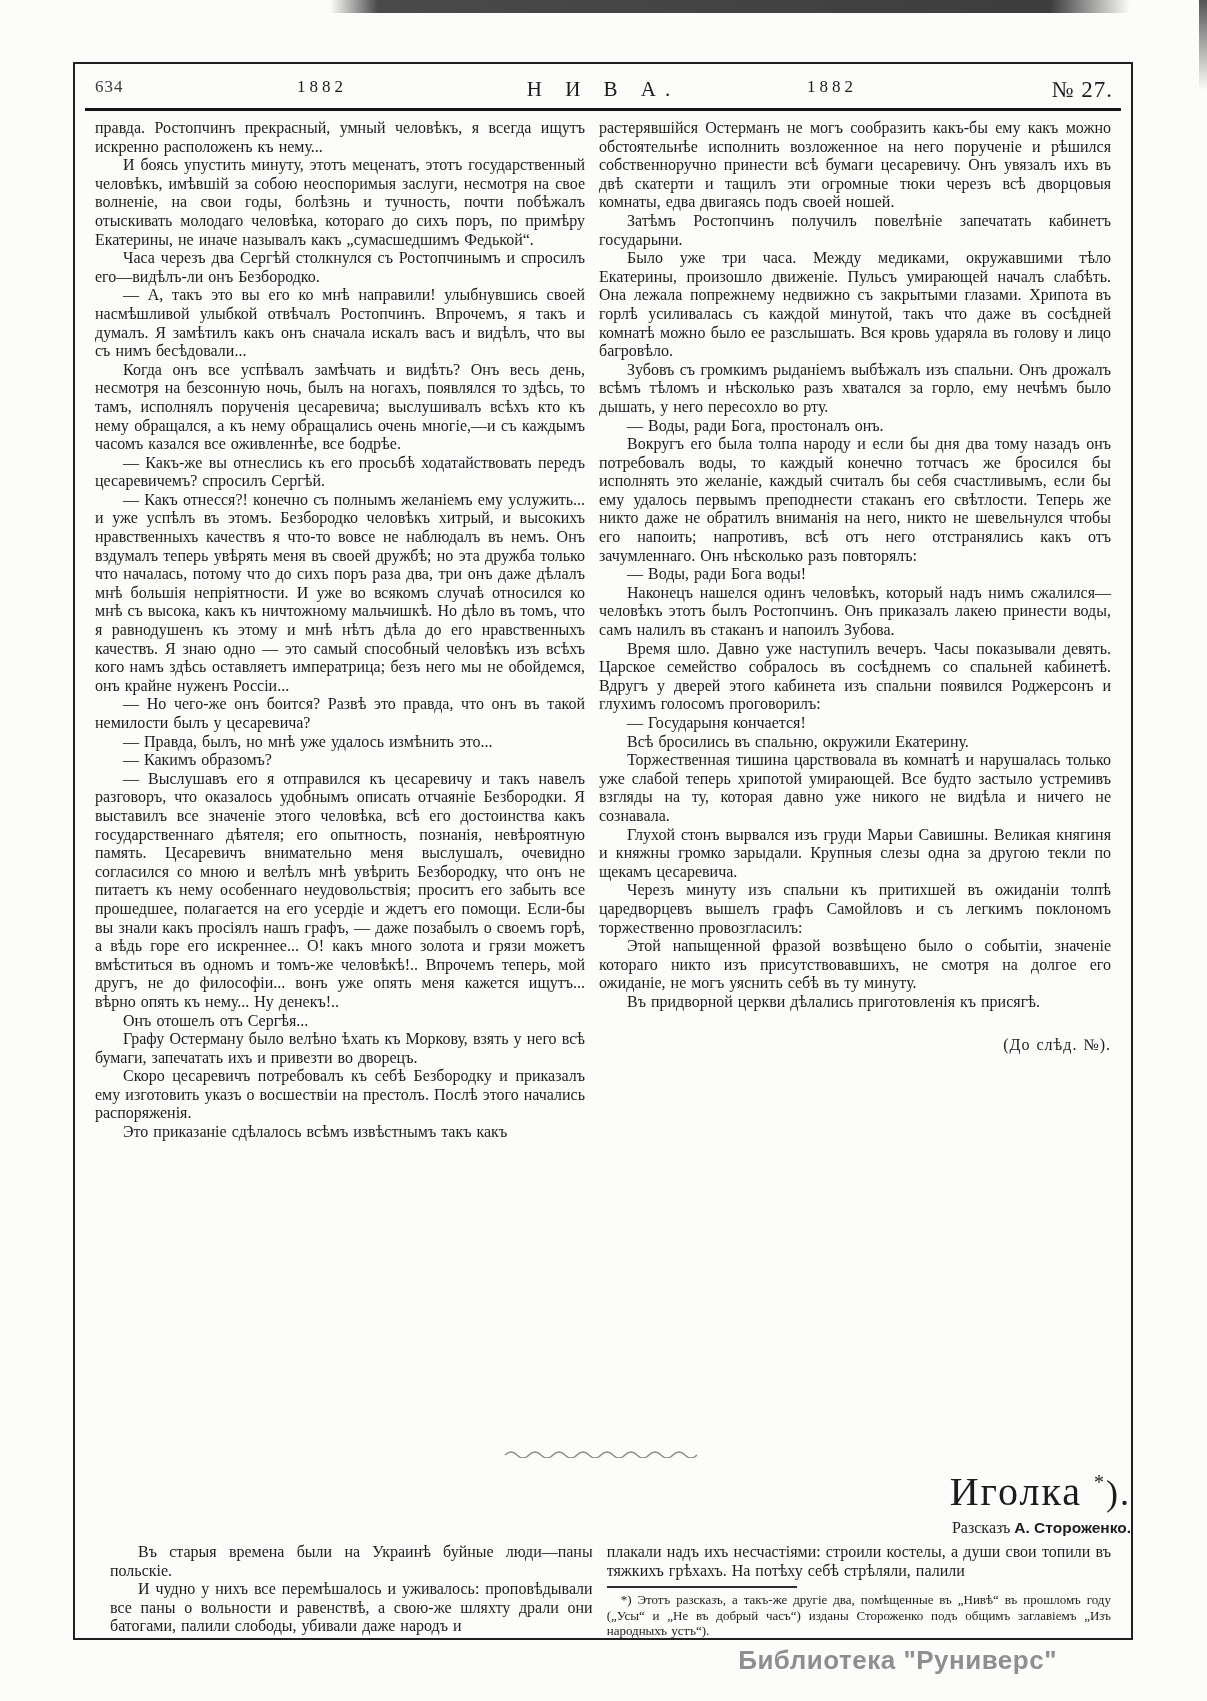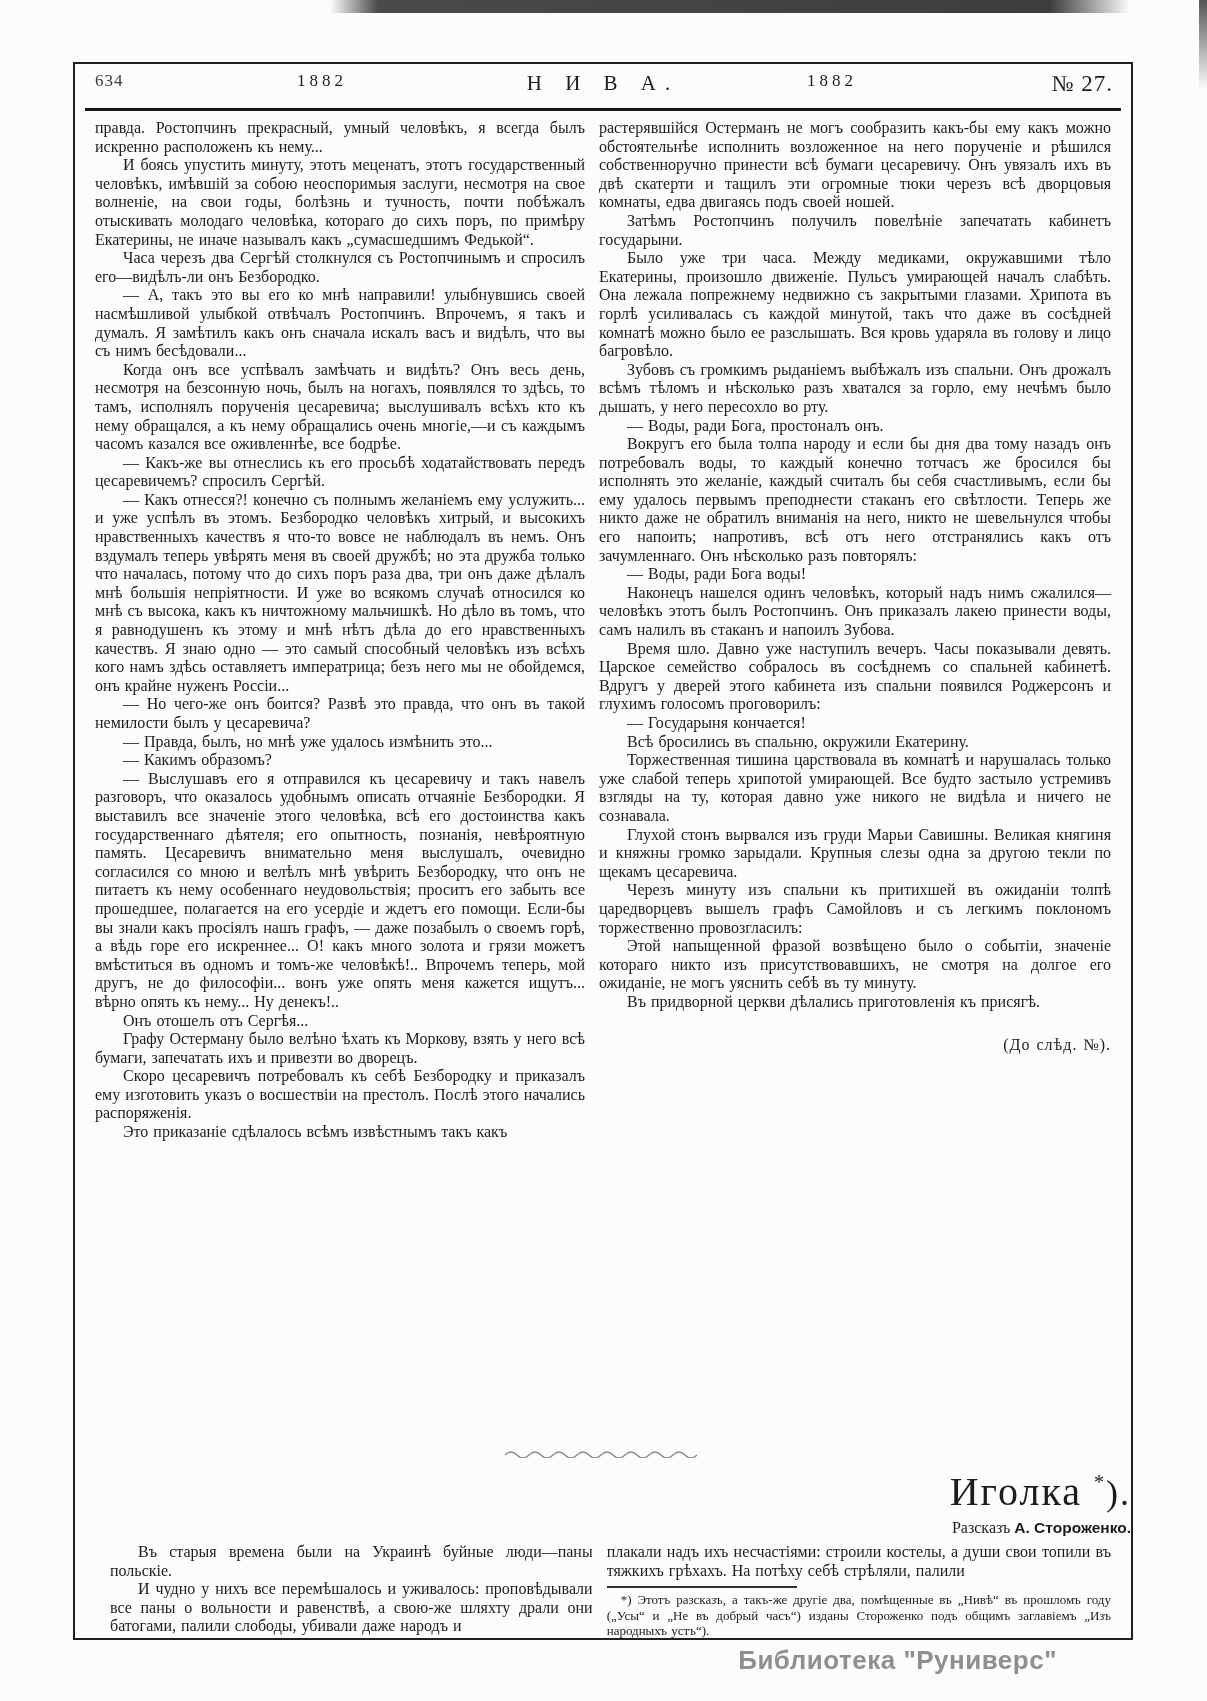--- a/index.html
+++ b/index.html
@@ -27,21 +27,21 @@
   .page-frame {
     position: absolute; left: 73px; top: 62px;
     width: 1060px; height: 1578px;
     border: 2px solid #1f1f1f;
     background: #fcfcfa;
     overflow: hidden;
   }
 
   
   .header { position: relative; height: 44px; }
-  .header span { position: absolute; top: 7px; white-space: nowrap; }
+  .header span { position: absolute; top: 13px; white-space: nowrap; }
   .h-pnum   { left: 20px;  font-size: 17px; letter-spacing: 1px; color: #3a3a3a; }
   .h-year-l { left: 222px; font-size: 17px; letter-spacing: 4px; }
   .h-mast   { left: 0; right: 0; text-align: center; font-size: 21px; letter-spacing: 9px; }
   .h-year-r { left: 732px; font-size: 17px; letter-spacing: 4px; }
   .h-issue  { right: 18px; font-size: 23px; letter-spacing: 1px; }
 
   .rule { height: 3px; background: #161616; margin: 0 10px; }
 
   
   .cols { display: flex; gap: 14px; padding: 0 20px; }
@@ -108,21 +108,21 @@
       <span class="h-year-l">1882</span>
       <span class="h-mast">Н И В А.</span>
       <span class="h-year-r">1882</span>
       <span class="h-issue">№ 27.</span>
     </div>
 
     <div class="rule"></div>
 
     <div class="cols main-cols">
       <div class="col col-l">
-        <p class="cont">правда. Ростопчинъ прекрасный, умный человѣкъ, я всегда былъ искренно расположенъ къ нему...</p>
+        <p class="cont">правда. Ростопчинъ прекрасный, умный человѣкъ, я всегда ищутъ искренно расположенъ къ нему...</p>
         <p>И боясь упустить минуту, этотъ меценатъ, этотъ государственный человѣкъ, имѣвшій за собою неоспоримыя заслуги, несмотря на свое волненіе, на свои годы, болѣзнь и тучность, почти побѣжалъ отыскивать молодаго человѣка, котораго до сихъ поръ, по примѣру Екатерины, не иначе называлъ какъ „сумасшедшимъ Федькой“.</p>
         <p>Часа черезъ два Сергѣй столкнулся съ Ростопчинымъ и спросилъ его—видѣлъ-ли онъ Безбородко.</p>
         <p>— А, такъ это вы его ко мнѣ направили! улыбнувшись своей насмѣшливой улыбкой отвѣчалъ Ростопчинъ. Впрочемъ, я такъ и думалъ. Я замѣтилъ какъ онъ сначала искалъ васъ и видѣлъ, что вы съ нимъ бесѣдовали...</p>
         <p>Когда онъ все успѣвалъ замѣчать и видѣть? Онъ весь день, несмотря на безсонную ночь, былъ на ногахъ, появлялся то здѣсь, то тамъ, исполнялъ порученія цесаревича; выслушивалъ всѣхъ кто къ нему обращался, а къ нему обращались очень многіе,—и съ каждымъ часомъ казался все оживленнѣе, все бодрѣе.</p>
         <p>— Какъ-же вы отнеслись къ его просьбѣ ходатайствовать передъ цесаревичемъ? спросилъ Сергѣй.</p>
         <p>— Какъ отнесся?! конечно съ полнымъ желаніемъ ему услужить... и уже успѣлъ въ этомъ. Безбородко человѣкъ хитрый, и высокихъ нравственныхъ качествъ я что-то вовсе не наблюдалъ въ немъ. Онъ вздумалъ теперь увѣрять меня въ своей дружбѣ; но эта дружба только что началась, потому что до сихъ поръ раза два, три онъ даже дѣлалъ мнѣ большія непріятности. И уже во всякомъ случаѣ относился ко мнѣ съ высока, какъ къ ничтожному мальчишкѣ. Но дѣло въ томъ, что я равнодушенъ къ этому и мнѣ нѣтъ дѣла до его нравственныхъ качествъ. Я знаю одно — это самый способный человѣкъ изъ всѣхъ кого намъ здѣсь оставляетъ императрица; безъ него мы не обойдемся, онъ крайне нуженъ Россіи...</p>
         <p>— Но чего-же онъ боится? Развѣ это правда, что онъ въ такой немилости былъ у цесаревича?</p>
         <p>— Правда, былъ, но мнѣ уже удалось измѣнить это...</p>
         <p>— Какимъ образомъ?</p>
         <p>— Выслушавъ его я отправился къ цесаревичу и такъ навелъ разговоръ, что оказалось удобнымъ описать отчаяніе Безбородки. Я выставилъ все значеніе этого человѣка, всѣ его достоинства какъ государственнаго дѣятеля; его опытность, познанія, невѣроятную память. Цесаревичъ внимательно меня выслушалъ, очевидно согласился со мною и велѣлъ мнѣ увѣрить Безбородку, что онъ не питаетъ къ нему особеннаго неудовольствія; проситъ его забыть все прошедшее, полагается на его усердіе и ждетъ его помощи. Если-бы вы знали какъ просіялъ нашъ графъ, — даже позабылъ о своемъ горѣ, а вѣдь горе его искреннее... О! какъ много золота и грязи можетъ вмѣститься въ одномъ и томъ-же человѣкѣ!.. Впрочемъ теперь, мой другъ, не до философіи... вонъ уже опять меня кажется ищутъ... вѣрно опять къ нему... Ну денекъ!..</p>

